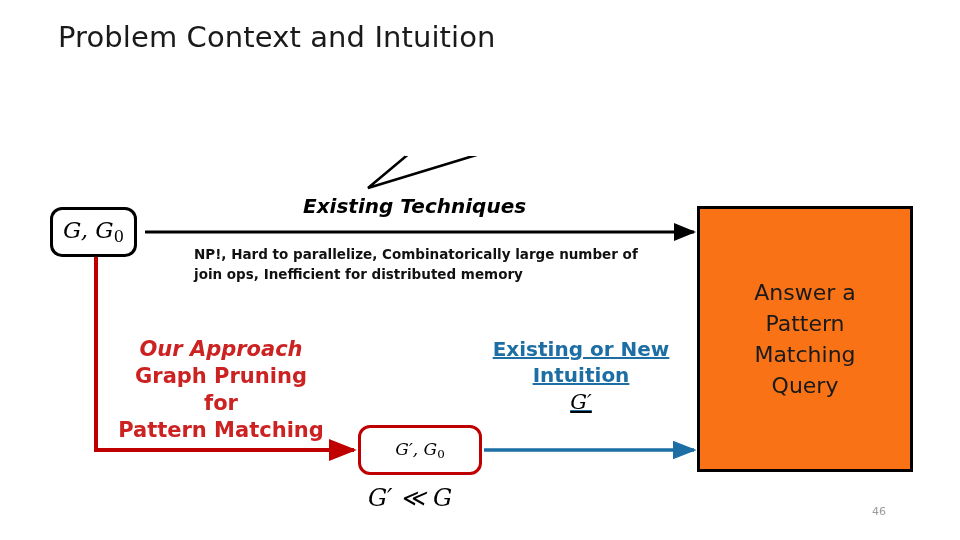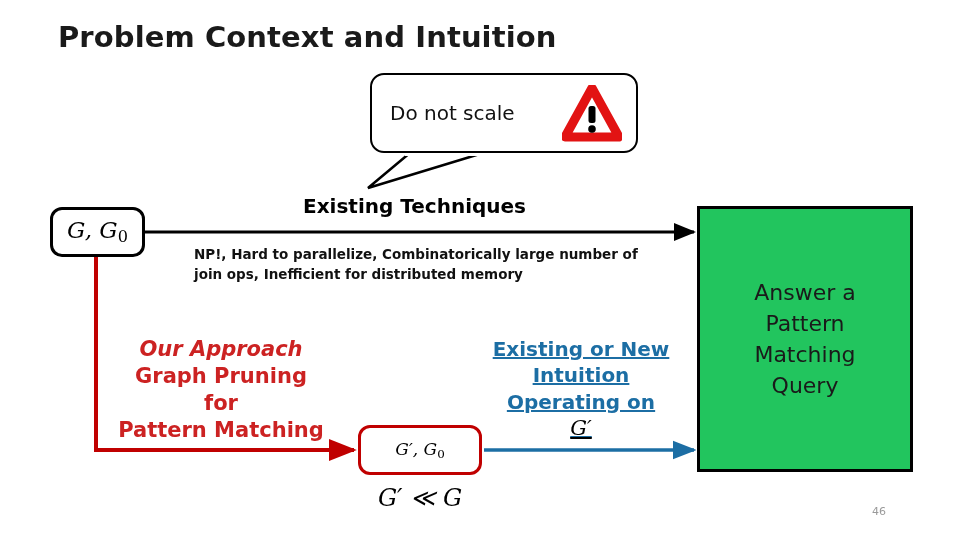--- a/index.html
+++ b/index.html
@@ -6,21 +6,21 @@
   body{
     width:960px;height:540px;background:#ffffff;
     font-family:"Liberation Sans", sans-serif;
     overflow:hidden;position:relative;
   }
   #slide{position:absolute;inset:0;width:960px;height:540px;}
 
   
   #title{
     position:absolute;left:58px;top:20px;
-    font-size:29px;font-weight:700;color:#1a1a1a;
+    font-size:29px;font-weight:400;color:#1a1a1a;
     letter-spacing:.1px;white-space:nowrap;
     font-family:"DejaVu Sans", sans-serif;
     text-align:center;
   }
 
   
   #wires{position:absolute;left:0;top:0;width:960px;height:540px;}
 
   
   #bubble{
@@ -32,35 +32,36 @@
     position:absolute;left:18px;top:26px;
     font-size:20px;color:#111;white-space:nowrap;
     font-family:"DejaVu Sans", sans-serif;
   }
   #warn{
     position:absolute;right:14px;top:10px;width:60px;height:58px;
   }
 
   
   #gbox{
-    position:absolute;left:50px;top:207px;width:95px;height:50px;
+    position:absolute;left:50px;top:207px;width:87px;height:50px;
     border:3.5px solid #000;border-radius:12px;background:#fff;
     box-sizing:border-box;display:flex;align-items:center;justify-content:center;
   }
   .math{
     font-family:"DejaVu Serif", serif;font-style:italic;color:#000;
   }
   #gbox .math{font-size:23px;}
   .sub{font-size:.70em;font-style:normal;vertical-align:-.25em;}
 
   
   #et-head{
     position:absolute;left:303px;top:194px;
     font-size:20px;font-weight:bold;color:#000;white-space:nowrap;
     font-family:"DejaVu Sans", sans-serif;
+    font-style:italic;
   }
   #et-body{
     position:absolute;left:194px;top:245px;width:470px;
     font-size:13.5px;font-weight:600;color:#111;line-height:1.45;
     font-family:"DejaVu Sans", sans-serif;
   }
 
   
   #approach{
     position:absolute;left:118px;top:336px;width:206px;
@@ -84,28 +85,28 @@
   }
 
   
   #gpbox{
     position:absolute;left:358px;top:425px;width:124px;height:50px;
     border:3.5px solid #C00000;border-radius:12px;background:#fff;
     box-sizing:border-box;display:flex;align-items:center;justify-content:center;
   }
   #gpbox .math{font-size:17px;}
   #ll{
-    position:absolute;left:358px;top:484px;width:124px;text-align:center;
+    position:absolute;left:348px;top:484px;width:124px;text-align:center;
   }
   #ll .math{font-size:24px;}
 
   
   #answer{
     position:absolute;left:697px;top:206px;width:216px;height:266px;
-    border:3.5px solid #000;background:#22c55e;box-sizing:border-box;
+    border:3.5px solid #000;background:#f97316;box-sizing:border-box;
     display:flex;align-items:center;justify-content:center;
   }
   #answer-text{
     text-align:center;font-size:22px;color:#1a1a1a;line-height:1.42;
     font-family:"DejaVu Sans", sans-serif;
   }
 
   
   #pageno{
     position:absolute;left:872px;top:505px;
@@ -136,46 +137,38 @@
     <line x1="145" y1="232" x2="694" y2="232" stroke="#000" stroke-width="3.2" marker-end="url(#arrow-black)"></line>
 
     <path d="M96,257 L96,450 L354,450" fill="none" stroke="#C00000" stroke-width="4" marker-end="url(#arrow-red)"></path>
 
     <line x1="484" y1="450" x2="694" y2="450" stroke="#1C6EA4" stroke-width="3.4" marker-end="url(#arrow-blue)"></line>
 
     <path d="M411,152 L368,188 L483,153 z" fill="#ffffff" stroke="#000" stroke-width="2.5" stroke-linejoin="miter"></path>
     <path d="M405,150 L489,150 L489,156 L405,156 z" fill="#ffffff" stroke="none"></path>
   </svg>
 
-  <div id="bubble">
-    <div id="bubble-text">Do not scale</div>
-    <svg id="warn" viewBox="0 0 60 58">
-      <path d="M30 3 L57 52 L3 52 Z" fill="#ffffff" stroke="#E21313" stroke-width="9" stroke-linejoin="round"></path>
-      <rect x="26.5" y="21" width="7" height="17" rx="2.5" fill="#000"></rect>
-      <circle cx="30" cy="44" r="3.8" fill="#000"></circle>
-    </svg>
-  </div>
 
   <div id="gbox">
     <span class="math"><span>G, G</span><span class="sub">0</span></span>
   </div>
 
   <div id="et-head">Existing Techniques</div>
   <div id="et-body">NP!, Hard to parallelize, Combinatorically large number of join ops, Inefficient for distributed memory</div>
 
   <div id="approach">
     <span class="l1">Our Approach</span>
     <span class="l2">Graph Pruning for</span>
     <span class="l3">Pattern Matching</span>
   </div>
 
   <div id="newtech">
     <span>Existing or New</span>
     <span>Intuition</span>
-    <span><span>Operating on</span> <span class="gp">G′</span></span>
+    <span> <span class="gp">G′</span></span>
   </div>
 
   <div id="gpbox">
     <span class="math"><span>G′, G</span><span class="sub">0</span></span>
   </div>
   <div id="ll">
     <span class="math">G′ ≪ G</span>
   </div>
 
   <div id="answer">

